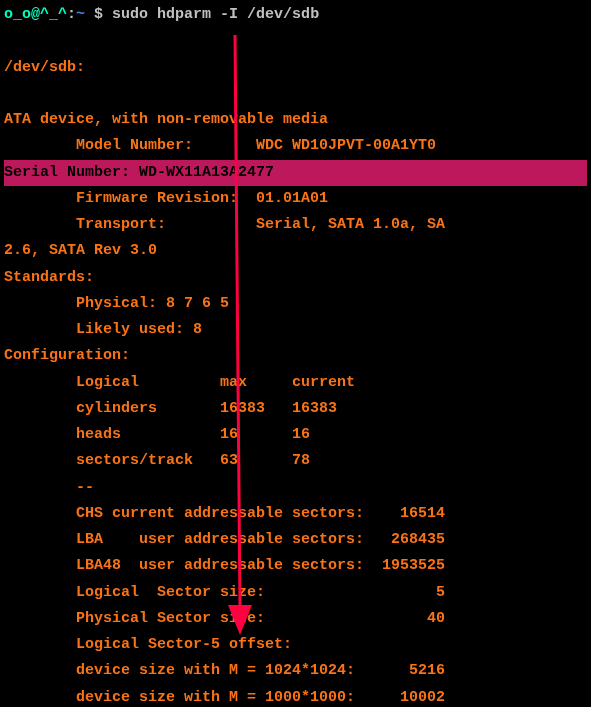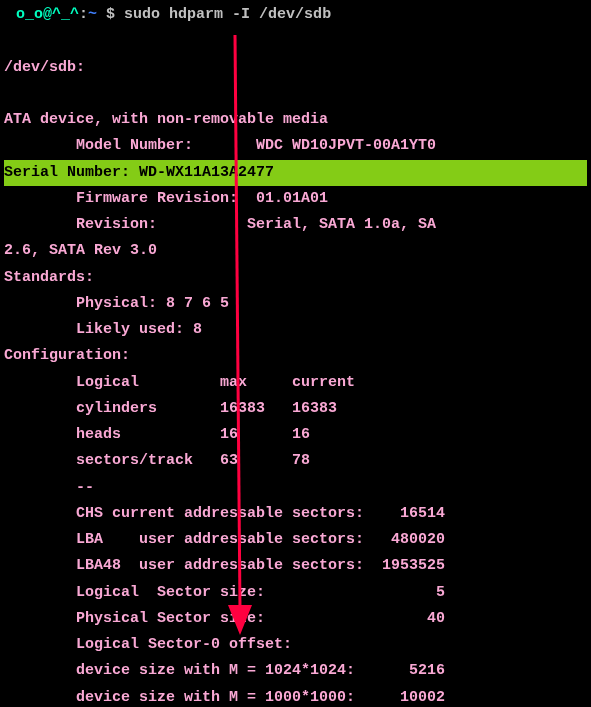--- a/index.html
+++ b/index.html
@@ -15,43 +15,42 @@
       line-height: 1.75;
       width: 591px;
       height: 707px;
       overflow: hidden;
       padding: 2px 4px;
       font-weight: bold;
       position: relative;
     }
     .prompt-line {
       white-space: pre;
-      margin-left: 12px;
     }
     .user-host {
       color: #00ffc0;
     }
     .tilde {
       color: #4080ff;
     }
     .dollar {
       color: #c0c0c0;
     }
     .command {
       color: #c0c0c0;
     }
     .highlighted {
-      background: #84cc16;
+      background: #be185d;
       color: #000;
       display: inline-block;
       width: 100%;
     }
     .output-line {
       white-space: pre;
-      color: #f9a8d4;
+      color: #f97316;
     }
     .arrow-svg {
       position: absolute;
       top: 35px;
       left: 220px;
       width: 50px;
       height: 605px;
       pointer-events: none;
       z-index: 10;
     }
@@ -62,37 +61,37 @@
 
 
 <div class="prompt-line"><span class="user-host">o_o@^_^</span><span class="dollar">:</span><span class="tilde">~</span><span class="dollar"> <span>$</span> </span><span class="command">sudo hdparm -I /dev/sdb</span></div>
 <div class="output-line">&nbsp;</div>
 <div class="output-line">/dev/sdb:</div>
 <div class="output-line">&nbsp;</div>
 <div class="output-line">ATA device, with non-removable media</div>
 <div class="output-line"><span>        Model Number:       </span><span>WDC WD10JPVT-00A1YT0</span></div>
 <div class="highlighted"><span>        Serial Number:      </span><span>WD-WX11A13A2477</span></div>
 <div class="output-line"><span>        Firmware Revision:  </span><span>01.01A01</span></div>
-<div class="output-line"><span>        Revision:          </span><span>Serial, SATA 1.0a, SA</span></div>
+<div class="output-line"><span>        Transport:          </span><span>Serial, SATA 1.0a, SA</span></div>
 <div class="output-line">2.6, SATA Rev 3.0</div>
 <div class="output-line">Standards:</div>
 <div class="output-line"><span>        Physical: </span><span>8 7 6 5</span></div>
 <div class="output-line"><span>        Likely used: </span><span>8</span></div>
 <div class="output-line">Configuration:</div>
 <div class="output-line">        Logical         max     current</div>
 <div class="output-line">        cylinders       16383   16383</div>
 <div class="output-line">        heads           16      16</div>
 <div class="output-line">        sectors/track   63      78</div>
 <div class="output-line">        --</div>
 <div class="output-line">        CHS current addressable sectors:    16514</div>
-<div class="output-line">        LBA    user addressable sectors:   480020</div>
+<div class="output-line">        LBA    user addressable sectors:   268435</div>
 <div class="output-line">        LBA48  user addressable sectors:  1953525</div>
 <div class="output-line">        Logical  Sector size:                   5</div>
 <div class="output-line">        Physical Sector size:                  40</div>
-<div class="output-line">        Logical Sector-0 offset:                 </div>
+<div class="output-line">        Logical Sector-5 offset:                 </div>
 <div class="output-line">        device size with M = 1024*1024:      5216</div>
 <div class="output-line">        device size with M = 1000*1000:     10002</div>
 
 
 
 <svg class="arrow-svg" viewBox="0 0 50 605" preserveAspectRatio="none">
   <line x1="15" y1="0" x2="20" y2="575" stroke="#ff0040" stroke-width="3"></line>
   <polygon points="20,600 8,570 32,570" fill="#ff0040"></polygon>
 </svg>
 

